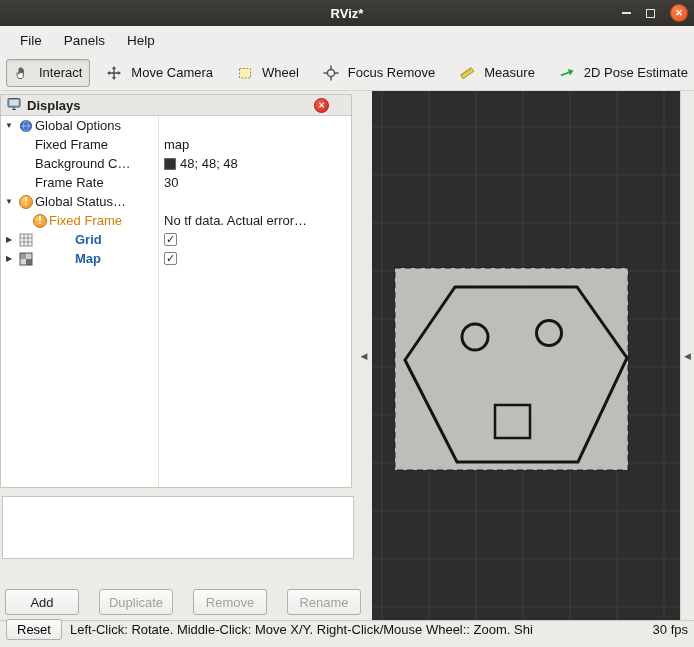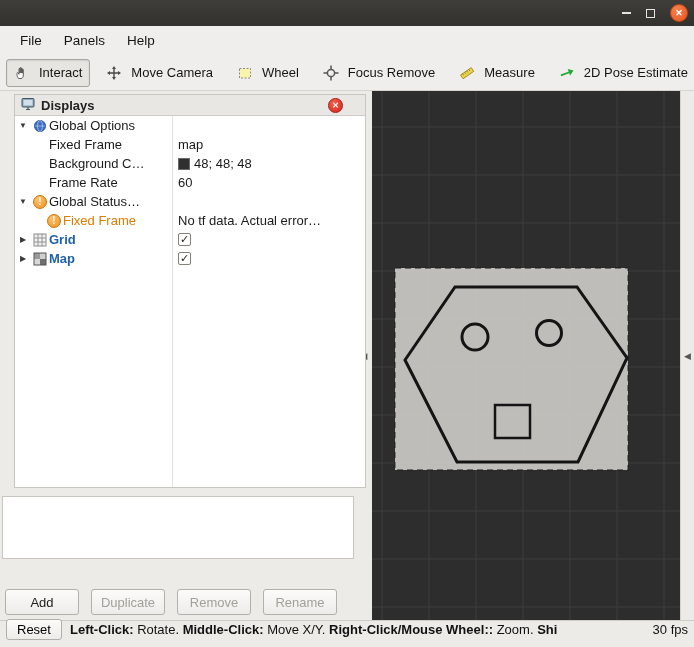--- a/index.html
+++ b/index.html
@@ -21,61 +21,62 @@
   
   .toolbar { height:36px; background:#f0eeec; border-bottom:1px solid #d7d4d0; display:flex; align-items:center; padding:0 6px; gap:8px; font-size:13px; color:#151515; }
   .tool { display:flex; align-items:center; gap:9px; padding:5px 7px; border-radius:3px; border:1px solid transparent; white-space:nowrap; }
   .tool.active { border-color:#a8a5a0; background:#e7e5e2; box-shadow:inset 0 1px 2px rgba(0,0,0,.10); }
   .tool svg { display:block; }
   .overflow-btn { margin-left:auto; font-size:14px; color:#333; padding:2px 4px; }
 
   
   .main { display:flex; height:529px; background:#edebe8; }
   .left-col { width:356px; position:relative; }
-  .treebox { position:absolute; left:14px; top:3px; width:352px; height:394px; background:#fff; border:1px solid #c9c6c1; overflow:hidden; }
+  .treebox { position:absolute; left:0; top:3px; width:352px; height:394px; background:#fff; border:1px solid #c9c6c1; overflow:hidden; }
   .panel-header { height:21px; background:#e9e7e4; border-bottom:1px solid #cfccc7; display:flex; align-items:center; padding:0 6px; gap:6px; font-size:13px; font-weight:bold; color:#222; position:relative; }
   .panel-close { position:absolute; right:22px; top:3px; width:15px; height:15px; border-radius:50%; background:radial-gradient(circle at 35% 30%, #f0604a, #d9251c); border:1px solid #a81510; color:#fff; font-size:8px; font-weight:bold; display:flex; align-items:center; justify-content:center; }
   .tree { position:relative; height:372px; font-size:13px; color:#1a1a1a; }
   .colsep { position:absolute; left:157px; top:0; bottom:0; width:1px; background:#e4e2df; }
   .trow { height:19px; display:flex; align-items:center; }
   .tname { width:157px; flex:none; display:flex; align-items:center; overflow:hidden; white-space:nowrap; }
   .tval { padding-left:6px; display:flex; align-items:center; gap:4px; overflow:hidden; white-space:nowrap; flex:1; }
   .arrow-slot { width:16px; flex:none; text-align:center; font-size:8px; color:#3a3a3a; }
   .icon-slot { width:18px; flex:none; display:flex; justify-content:center; }
   .indent-34 { width:34px; flex:none; }
   .indent-30 { width:30px; flex:none; }
-  .blue-label { color:#2062a8; font-weight:bold; }
+  .blue-label { color:#2062a8; font-weight:bold;margin-left:40px; }
   .warn-label { color:#d97c00; }
   .warn-icon { width:14px; height:14px; border-radius:50%; background:radial-gradient(circle at 35% 30%, #ffc168, #ef9221); border:1px solid #c87410; color:#fff; font-size:10px; font-weight:bold; display:flex; align-items:center; justify-content:center; line-height:1; }
   .swatch { width:12px; height:12px; background:#303030; border:1px solid #6a6a6a; flex:none; }
   .checkbox { width:13px; height:13px; background:#fff; border:1px solid #848179; border-radius:2px; font-size:11px; line-height:11px; text-align:center; color:#222; }
   .descbox { position:absolute; left:2px; top:405px; width:352px; height:63px; background:#fff; border:1px solid #c9c6c1; }
-  .btnrow { position:absolute; left:5px; bottom:5px; display:flex; gap:12px; }
+  .btnrow { position:absolute; left:5px; bottom:5px; display:flex; gap:20px; }
   .pbtn { width:74px; height:26px; background:linear-gradient(#fcfbfa,#eeecea); border:1px solid #b3b0ab; border-radius:3px; font-size:13px; color:#222; display:flex; align-items:center; justify-content:center; font-family:"Liberation Sans", sans-serif; }
   .pbtn.disabled { color:#a3a09b; }
 
   .splitter { width:16px; display:flex; align-items:center; justify-content:center; }
   .collapse-arrow { font-size:9px; color:#555; }
   .view3d { width:308px; height:529px; background:#2d2d2d; position:relative; }
   .view3d svg { position:absolute; left:0; top:0; }
   .right-strip { width:14px; background:#edebe8; border-left:1px solid #d6d3cf; display:flex; align-items:center; justify-content:center; }
 
   
   .statusbar { height:17px; background:#edebe8; border-top:1px solid #cfccc8; display:flex; align-items:center; padding:0 6px; gap:8px; font-size:13px; color:#111; }
   .reset-btn { padding:2px 10px; border:1px solid #b3b0ab; border-radius:3px; background:linear-gradient(#fcfbfa,#eeecea); font-size:13px; }
   .help-text { flex:1; white-space:nowrap; overflow:hidden; }
-  .help-text .b { font-weight:bold; }
+  .help-text .b { font-weight:normal; }
   .fps { white-space:nowrap; color:#111; }
 </style>
 </head>
 <body>
 
 <div class="window">
 
   <div class="titlebar">
+    <div class="title">RViz*</div>
     <div class="win-controls">
       <span class="min-glyph"></span>
       <span class="max-glyph"></span>
       <span class="close-btn">
           <span>✕</span>
         </span>
     </div>
   </div>
 
   <div class="menubar">
@@ -198,21 +199,21 @@
               <span>48; 48; 48</span>
             </span>
           </div>
 
           <div class="trow">
             <span class="tname">
               <span class="indent-34"></span>
               <span>Frame Rate</span>
             </span>
             <span class="tval">
-                <span>60</span>
+                <span>30</span>
               </span>
           </div>
 
           <div class="trow">
             <span class="tname">
               <span class="arrow-slot">▼</span>
               <span class="icon-slot">
                   <span class="warn-icon">
                     <span>!</span>
                   </span>

